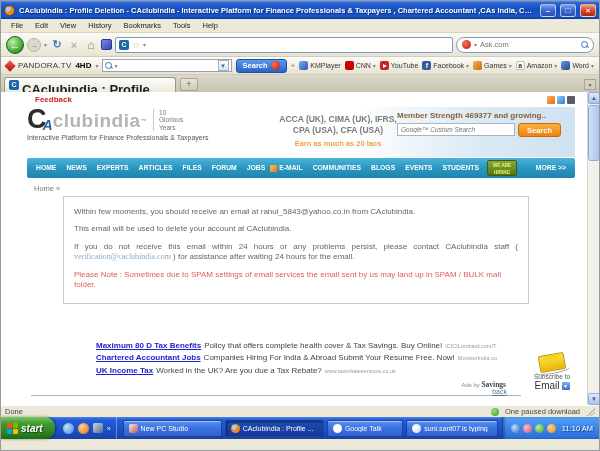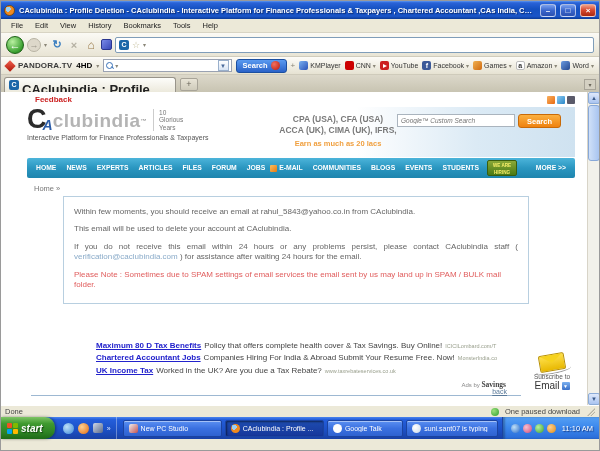--- a/index.html
+++ b/index.html
@@ -46,21 +46,21 @@
   .bookmarksbar { height:13px; background:linear-gradient(180deg,#f4f2ea,#e4e0d0); display:flex; align-items:center; gap:12px; padding:0 7px; border-bottom:1px solid #cfcbbb; }
   .bm { display:flex; align-items:center; gap:3px; font-size:7.5px; color:#222; }
   .folder { position:relative; width:9px; height:6px; background:linear-gradient(#fbe58a,#e8c44a); border:1px solid #c9a227; border-radius:1px; }
   .folder::before { content:""; position:absolute; top:-3px; left:-1px; width:4px; height:2px; background:#f2d86a; border:1px solid #c9a227; border-bottom:none; }
   .dot-red { width:8px; height:8px; border-radius:50%; background:radial-gradient(circle at 35% 35%,#f08878,#c02010); }
   .sq-blue { width:8px; height:8px; border-radius:2px; background:linear-gradient(135deg,#9ab8e8,#3a6ab8); }
 
   
   .pandorabar { height:18px; background:linear-gradient(180deg,#fdfcf8,#e6e2d2); display:flex; align-items:center; gap:4px; padding:0 5px; border-bottom:1px solid #cfcbbb; overflow:hidden; }
   .pandora-diamond { width:8px; height:8px; background:linear-gradient(135deg,#f06050,#b01808); transform:rotate(45deg); flex:0 0 auto; }
-  .pandora-name { font-size:8px; font-weight:bold; color:#3a3a3a; letter-spacing:.2px; }
+  .pandora-name { font-size:8px; font-weight:normal; color:#3a3a3a; letter-spacing:.2px; }
   .pandora-hd { font-size:8px; font-weight:bold; color:#000; }
   .tb-field { width:150px; height:13px; background:#fff; border:1px solid #9aa2b2; display:flex; align-items:center; padding:0 2px; gap:2px; }
   .tb-field .spacer { flex:1; }
   .combo-dd { width:11px; height:11px; background:linear-gradient(#fff,#d8e4f4); border:1px solid #9ab0cc; color:#4a6a9a; font-size:6px; line-height:10px; text-align:center; }
   .ask-search-btn { height:14px; padding:0 6px; background:linear-gradient(180deg,#5a9af0,#2a62c8); border:1px solid #1b4fa0; border-radius:3px;
     color:#fff; font-size:7.5px; font-weight:bold; display:flex; align-items:center; gap:3px; }
   .plus-sep { color:#8a8678; font-size:8px; }
   .comm-item { display:flex; align-items:center; gap:2px; font-size:7px; color:#333; white-space:nowrap; }
   .ci { width:9px; height:9px; border-radius:2px; flex:0 0 auto; }
   .ci.kmp { background:linear-gradient(135deg,#7ab0f0,#2a52b8); }
@@ -116,21 +116,21 @@
   .rss-mini { width:7px; height:7px; border-radius:1px; background:linear-gradient(135deg,#f8c060,#e87810); margin-right:-3px; }
   .hiring { width:30px; height:16px; background:linear-gradient(180deg,#8aa838,#4a7a14); border:1px solid #3a5e0e; border-radius:2px;
     color:#f8ef6a; font-size:4.6px; font-weight:bold; text-align:center; line-height:1.5; padding-top:2px; margin:0 3px; }
   .nav-more { margin-left:auto; }
 
   .breadcrumb { position:absolute; top:92px; left:33px; font-size:7.5px; color:#777; }
 
   .msgbox { position:absolute; top:104px; left:62px; width:466px; border:1px solid #b8cfe0; background:#fff; padding:3px 10px 6px 10px; }
   .msgbox p { font-size:8px; color:#666; margin:7px 0; line-height:1.3; }
   .msgbox p.just { text-align:justify; }
-  .msg-link { color:#8aabc9; }
+  .msg-link { color:#8aabc9;font-family:Liberation Serif, serif; }
   .msg-note { color:#e05c5c !important; }
 
   .ads { position:absolute; top:248px; left:95px; width:412px; }
   .ad-row { font-size:8px; color:#444; line-height:1.55; white-space:nowrap; overflow:hidden; }
   .ad-title { color:#2222cc; font-weight:bold; text-decoration:underline; margin-right:3px; }
   .ad-domain { font-size:5.5px; color:#9aa08e; margin-left:3px; }
   .ads-by { text-align:right; font-size:6px; color:#888; margin-top:3px; padding-right:2px; }
   .ads-by b { font-size:7.5px; color:#444; font-family:"Liberation Serif",serif; }
 
   .pg-divider { position:absolute; top:303px; left:30px; right:78px; border-top:1px solid #9db8d2; }
@@ -220,20 +220,26 @@
     <span class="ddarrow">▾</span>
     <div class="toolglyph">↻</div>
     <div class="toolglyph stop">×</div>
     <div class="toolglyph home">⌂</div>
     <div class="addonbtn"></div>
     <div class="urlbar">
       <div class="favicon-c">C</div>
       <span class="star">☆</span>
       <span class="ddarrow">▾</span>
     </div>
+    <div class="searchbox">
+      <div class="ask-circle"></div>
+      <span class="ddarrow">▾</span>
+      <input class="searchinput" placeholder="Ask.com" style="">
+      <div class="mag"></div>
+    </div>
   </div>
 
 
   <div class="pandorabar">
     <div class="pandora-diamond"></div>
     <span class="pandora-name">PANDORA.TV</span>
     <span class="pandora-hd">4HD</span>
     <span class="ddarrow">▾</span>
     <div class="tb-field">
       <div class="mag"></div>
@@ -303,25 +309,26 @@
       <div class="logo-block">
         <div class="logo-line">
           <span class="logo-c">C</span>
           <span class="logo-a">A</span>
           <span class="logo-rest"><span>clubindia</span><sup class="logo-tm">™</sup></span>
           <div class="logo-years">10 Glorious Years</div>
         </div>
         <div class="tagline">Interactive Platform for Finance Professionals &amp; Taxpayers</div>
       </div>
       <div class="quals">
+        <div class="quals-l">ACCA (UK), CIMA (UK), IFRS,</div>
         <div class="quals-l">CPA (USA), CFA (USA)</div>
-        <div class="quals-l">ACCA (UK), CIMA (UK), IFRS,</div>
         <div class="earn">Earn as much as 20 lacs</div>
       </div>
       <div class="member">
+        <div class="member-strength">Member Strength 469377 and growing..</div>
         <div class="member-row">
           <input class="gsearch" placeholder="Google™ Custom Search" style="">
           <button class="gsearch-btn">Search</button>
         </div>
       </div>
     </div>
 
     <div class="sitenav">
       <span class="nav-item">HOME</span>
       <span class="nav-item">NEWS</span>

